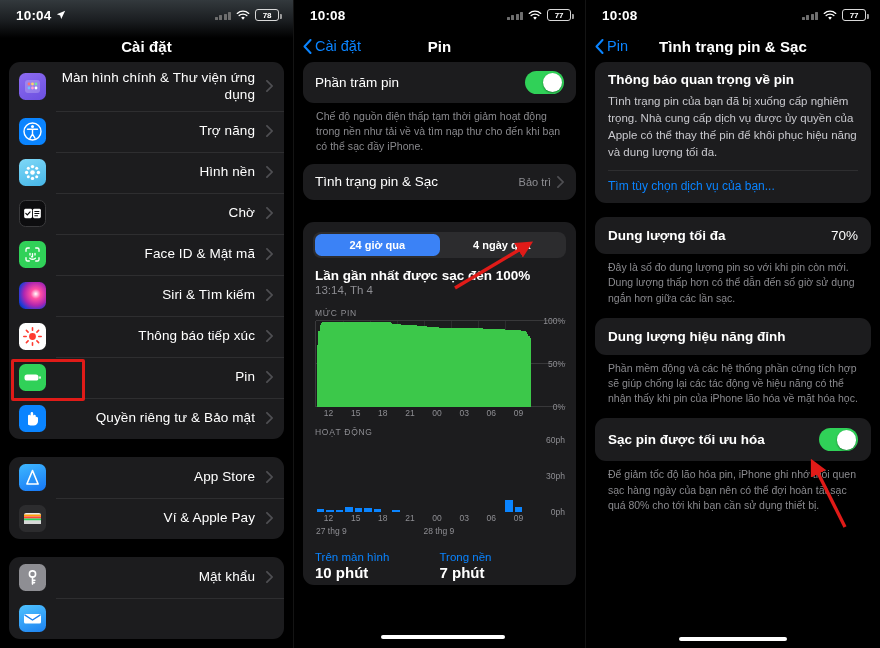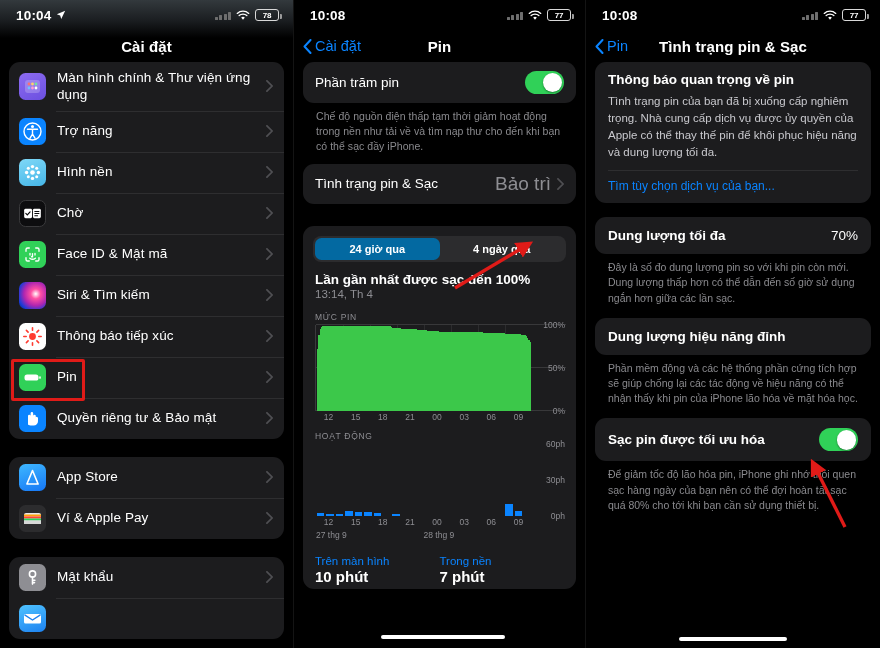--- a/index.html
+++ b/index.html
@@ -41,43 +41,43 @@
   .row { display:flex; align-items:center; gap:11px; padding:7px 11px 7px 10px; position:relative; min-height:38px; }
   .row + .row::before { content:""; position:absolute; left:47px; right:0; top:0; height:1px; background:#2e2e30; }
   .ico { width:27px; height:27px; border-radius:6.5px; flex:0 0 27px; display:flex;
          align-items:center; justify-content:center; overflow:hidden; }
   .row-label { font-size:13.5px; flex:1; line-height:1.28; letter-spacing:.1px; }
   .chev { width:7px; height:12px; opacity:.45; flex:0 0 7px; }
 
   
   .topglow { position:absolute; left:0; top:0; width:100%; height:38px;
              background:linear-gradient(180deg,#33393d 0%, #1a1d20 55%, #000 100%); z-index:0; }
-  .p1inner { position:relative; z-index:2; }
+  .p1inner { position:relative; z-index:2;text-align:right; }
 
   
   .hl-box { position:absolute; border:3px solid #e01b18; border-radius:2px; pointer-events:none; z-index:9; }
 
   
   .cell { display:flex; align-items:center; justify-content:space-between;
           padding:9px 12px; min-height:36px; position:relative; }
   .cell + .cell::before { content:""; position:absolute; left:12px; right:0; top:0; height:1px; background:#2e2e30; }
   .cell-label { font-size:13.5px; }
-  .cell-value { font-size:19px; color:#8e8e93; display:flex; align-items:center; gap:6px; }
+  .cell-value { font-size:11px; color:#8e8e93; display:flex; align-items:center; gap:6px; }
   .toggle { width:39px; height:23px; border-radius:12px; position:relative; flex:0 0 39px; }
   .toggle.on { background:#30d158; }
   .toggle.off { background:#3a3a3c; }
   .toggle .knob { position:absolute; top:1.8px; width:19.4px; height:19.4px; border-radius:50%;
                   background:#fff; box-shadow:0 1px 2px rgba(0,0,0,.4); }
   .toggle.on .knob { right:1.8px; }
   .toggle.off .knob { left:1.8px; }
   .footnote { font-size:10.5px; color:#8a8a8e; line-height:1.42; padding:6px 13px 10px; letter-spacing:.05px; }
 
   .seg { display:flex; background:#2c2c2e; border-radius:8px; padding:2px; margin:10px 10px 8px; }
   .seg div { flex:1; text-align:center; font-size:11px; font-weight:bold; padding:5px 0; border-radius:6.5px; color:#fff; }
-  .seg div.sel { background:#0369a1; }
+  .seg div.sel { background:#3b82f6; }
   .chg-title { font-size:13.5px; font-weight:bold; padding:2px 12px 0; }
   .chg-sub { font-size:11.5px; color:#8e8e93; padding:1px 12px 8px; }
 
   .chart-wrap { padding:4px 10px 4px 12px; position:relative; }
   .chart-cap { font-size:8.5px; color:#8e8e93; letter-spacing:.7px; margin-bottom:3px; }
   .plot { position:relative; height:86px; margin-right:34px; border-left:1px solid #3a3a3c; }
   .plot .gl { position:absolute; left:0; right:-34px; height:1px; background:#38383a; }
   .plot .vl { position:absolute; top:0; bottom:0; width:1px; background:#2c2c2e; }
   .ylab { position:absolute; right:-33px; font-size:8.5px; color:#8e8e93; transform:translateY(-50%); }
   .bars { position:absolute; left:1px; bottom:0; top:0; display:flex; align-items:flex-end; gap:0.5px; }

